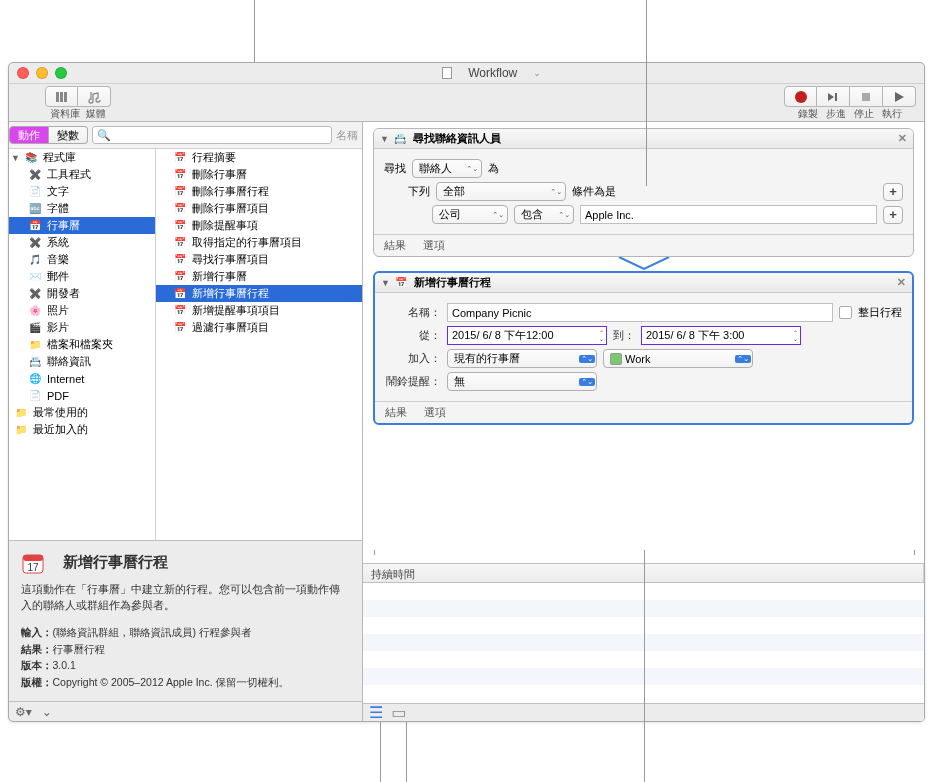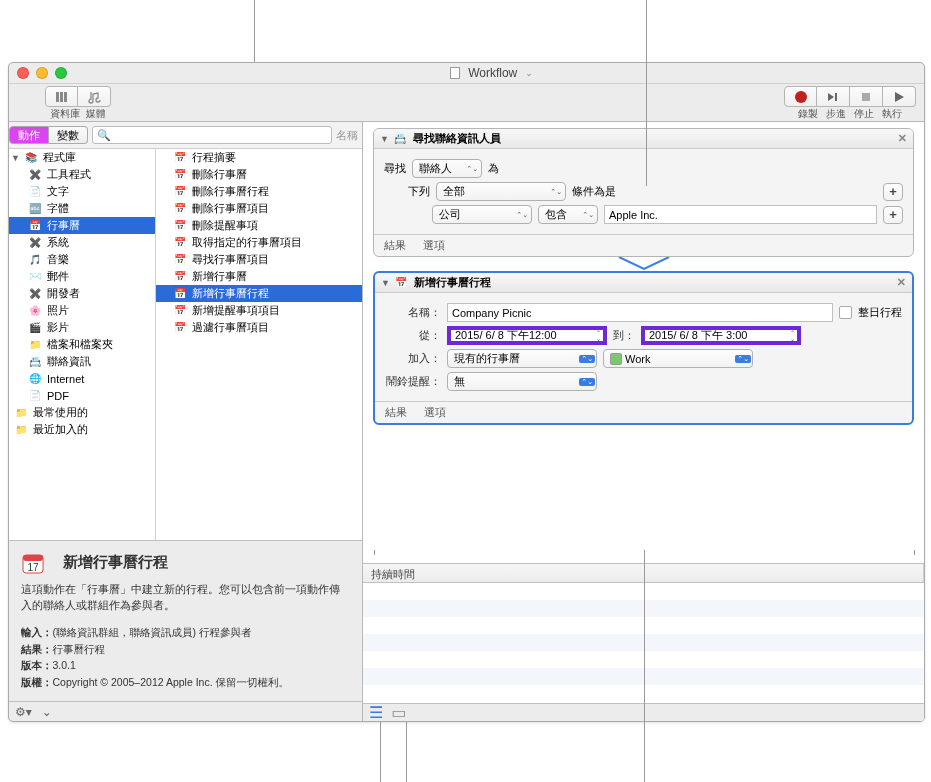--- a/index.html
+++ b/index.html
@@ -8,21 +8,21 @@
 .callout-line { position: absolute; background: #999; width: 1px; z-index: 100; }
 
 .window { position: absolute; left: 8px; top: 62px; right: 6px; bottom: 60px; border: 1px solid #aaa; border-radius: 5px; background: #ececec; display: flex; flex-direction: column; overflow: hidden; box-shadow: 0 1px 3px rgba(0,0,0,0.12); }
 
 .titlebar { height: 21px; display: flex; align-items: center; padding: 0 8px; border-bottom: 1px solid #d0d0d0; }
 .traffic { display: flex; gap: 7px; }
 .traffic span { width: 12px; height: 12px; border-radius: 50%; border: 0.5px solid rgba(0,0,0,0.15); }
 .tl-close { background: #ff5f57; }
 .tl-min { background: #febc2e; }
 .tl-max { background: #28c840; }
-.title-center { flex: 1; text-align: center; font-size: 12px; color: #444; display: flex; align-items: center; justify-content: center; gap: 8px; }
+.title-center { flex: 1; text-align: center; font-size: 12px; color: #444; display: flex; align-items: center; justify-content: center; gap: 16px; }
 .doc-icon { width: 10px; height: 12px; background: #fff; border: 1px solid #999; position: relative; }
 .dropdown-caret { font-size: 9px; color: #888; }
 
 .toolbar { height: 38px; display: flex; align-items: center; padding: 2px 8px 0; border-bottom: 1px solid #b8b8b8; }
 .tb-group { display: flex; flex-direction: column; align-items: center; font-size: 10px; color: #555; margin-left: 28px; }
 .tb-buttons { display: flex; }
 .tb-btn { width: 33px; height: 21px; background: linear-gradient(#fcfcfc,#f0f0f0); border: 1px solid #b5b5b5; display: flex; align-items: center; justify-content: center; }
 .tb-btn:first-child { border-radius: 4px 0 0 4px; }
 .tb-btn:last-child { border-radius: 0 4px 4px 0; border-left: none; }
 .tb-spacer { flex: 1; }
@@ -71,21 +71,21 @@
 .card-header .disc { font-size: 9px; color: #666; }
 .card-close { margin-left: auto; font-size: 11px; color: #888; cursor: pointer; }
 .card-body { padding: 6px 10px; font-size: 11px; }
 .form-row { display: flex; align-items: center; gap: 6px; margin: 4px 0; }
 .form-label { width: 56px; text-align: right; color: #333; }
 .form-label-narrow { text-align: right; color: #333; }
 .mac-select { height: 19px; background: linear-gradient(#fdfdfd,#f2f2f2); border: 1px solid #b0b0b0; border-radius: 4px; font-size: 11px; padding: 0 16px 0 6px; position: relative; display: inline-flex; align-items: center; }
 .mac-select::after { content: '⌃⌄'; font-size: 7px; position: absolute; right: 3px; color: #555; line-height: 6px; }
 .mac-select.blue-end::after { background: #3a7de0; color: #fff; border-radius: 2px; padding: 1px 2px; right: 1px; }
 .mac-input { height: 19px; border: 1px solid #bfbfbf; background: #fff; border-radius: 0; font-size: 11px; padding: 0 4px; }
-.mac-stepper { height: 19px; border: 4px solid #6d28d9; background: #fff; font-size: 11px; padding: 0 16px 0 4px; position: relative; display: inline-flex; align-items: center; }
+.mac-stepper { height: 19px; border: 1px solid #6d28d9; background: #fff; font-size: 11px; padding: 0 16px 0 4px; position: relative; display: inline-flex; align-items: center; }
 .mac-stepper::after { content: '⌃\A⌄'; white-space: pre; font-size: 6px; line-height: 6px; position: absolute; right: 2px; color: #555; }
 .plus-btn { width: 20px; height: 18px; border: 1px solid #b0b0b0; border-radius: 4px; background: linear-gradient(#fdfdfd,#f2f2f2); display: flex; align-items: center; justify-content: center; font-size: 13px; font-weight: bold; color: #444; }
 .card-footer { border-top: 1px solid #ccc; padding: 3px 10px; font-size: 11px; color: #555; }
 .card-footer span { margin-right: 14px; cursor: pointer; }
 
 .connector { height: 14px; display: flex; justify-content: center; }
 .connector svg { width: 60px; height: 14px; }
 
 .log-header { height: 20px; border-top: 1px solid #c0c0c0; border-bottom: 1px solid #c0c0c0; background: linear-gradient(#f6f6f6,#ececec); display: flex; font-size: 11px; color: #444; }
 .log-col { padding: 3px 8px; border-right: 1px solid #d0d0d0; }
@@ -373,21 +373,21 @@
             <div class="form-row">
               <span style="width:18px"></span>
               <span>下列</span>
               <span class="mac-select" style="width:130px">全部</span>
               <span>條件為是</span>
               <span style="flex:1"></span>
               <span class="plus-btn">+</span>
             </div>
             <div class="form-row">
               <span style="width:42px"></span>
-              <span class="mac-select" style="width:100px">公司</span>
+              <span class="mac-select" style="width:76px">公司</span>
               <span class="mac-select" style="width:60px">包含</span>
               <input class="mac-input" style="flex: 1 1 0%;" value="Apple Inc.">
               <span class="plus-btn">+</span>
             </div>
           </div>
           <div class="card-footer">
             <span>結果</span>
             <span>選項</span>
           </div>
         </div>

